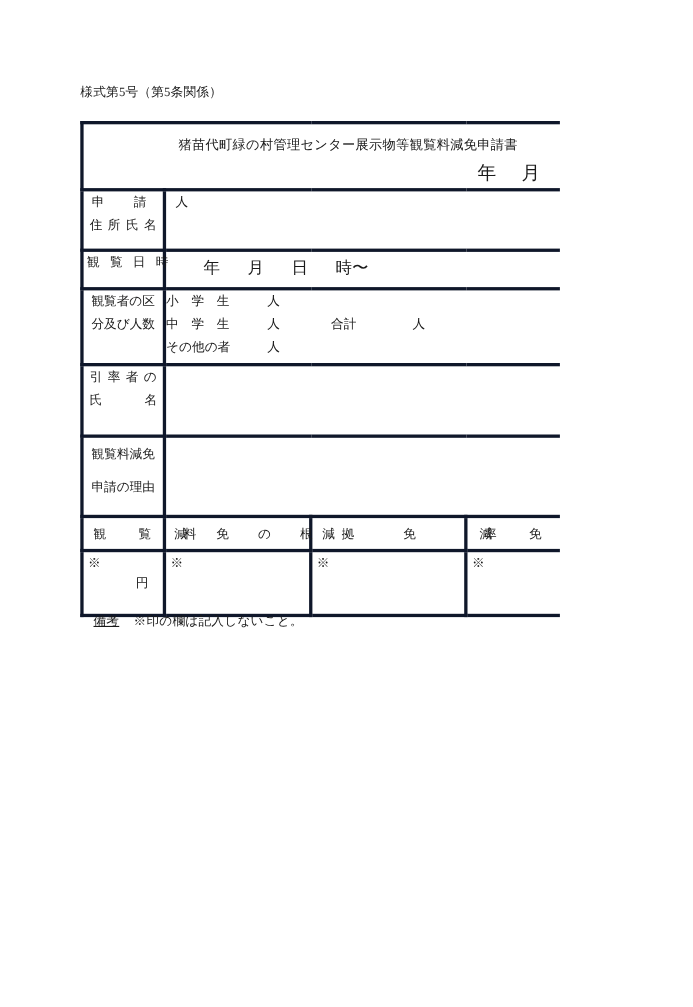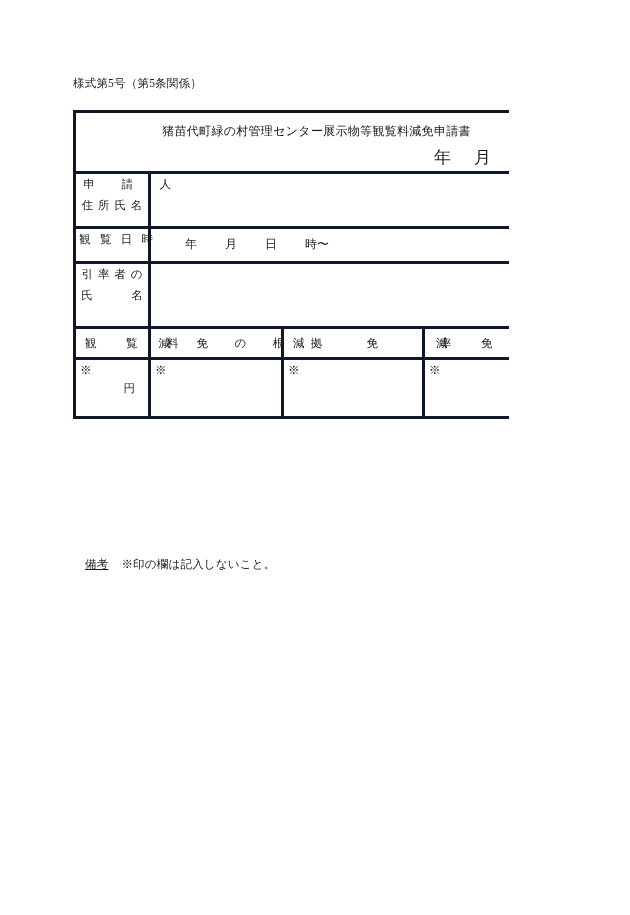--- a/index.html
+++ b/index.html
@@ -98,21 +98,21 @@
     right: 22px;
     bottom: 9px;
     font-size: 11.5px;
   }
 
   
   .datetime-row td { height: 32px; }
   .datetime-cell { vertical-align: middle; }
   .datetime-line {
     padding-left: 34px;
-    font-size: 12px;
+    font-size: 15px;
     line-height: 30px;
     white-space: nowrap;
   }
   .datetime-line .g { display: inline-block; width: 40px; }
 
   
   .visitors-row td { height: 66px; }
   .visitors-cell { padding: 6px 0 0 6px; }
   .vrow {
     line-height: 21px;
@@ -216,29 +216,53 @@
       <td class="label-cell">
         <span class="label-line sp-mid">観 覧 日 時</span>
       </td>
       <td class="datetime-cell" colspan="3">
         <div class="datetime-line">
           <span class="g">年</span><span class="g">月</span><span class="g">日</span><span>時〜</span>
         </div>
       </td>
     </tr>
 
+    <tr class="visitors-row">
+      <td class="label-cell">
+        <span class="label-line sp-none">観覧者の区</span>
+        <span class="label-line sp-none">分及び人数</span>
+      </td>
+      <td class="visitors-cell" colspan="3">
+        <div class="vrow">
+          <span class="vcat">小　学　生</span><span class="vunit">人</span>
+        </div>
+        <div class="vrow">
+          <span class="vcat">中　学　生</span><span class="vunit">人</span><span class="vtotal-label">合計</span><span>人</span>
+        </div>
+        <div class="vrow">
+          <span class="vcat">その他の者</span><span class="vunit">人</span>
+        </div>
+      </td>
+    </tr>
 
     <tr class="leader-row">
       <td class="label-cell">
         <span class="label-line sp-small">引 率 者 の</span>
         <span class="label-line sp-small">氏　　　名</span>
       </td>
       <td colspan="3"></td>
     </tr>
 
+    <tr class="reason-row">
+      <td class="label-cell reason-label">
+        <span class="label-line sp-none">観覧料減免</span>
+        <span class="label-line sp-none">申請の理由</span>
+      </td>
+      <td colspan="3"></td>
+    </tr>
 
     <tr class="fee-head-row">
       <td class="c1">
         <span class="head-txt-1">観　覧　料</span>
       </td>
       <td class="c2">
         <span class="head-txt-2">減　免　の　根　拠</span>
       </td>
       <td class="c3">
         <span class="head-txt-3">減　　免　　率</span>

